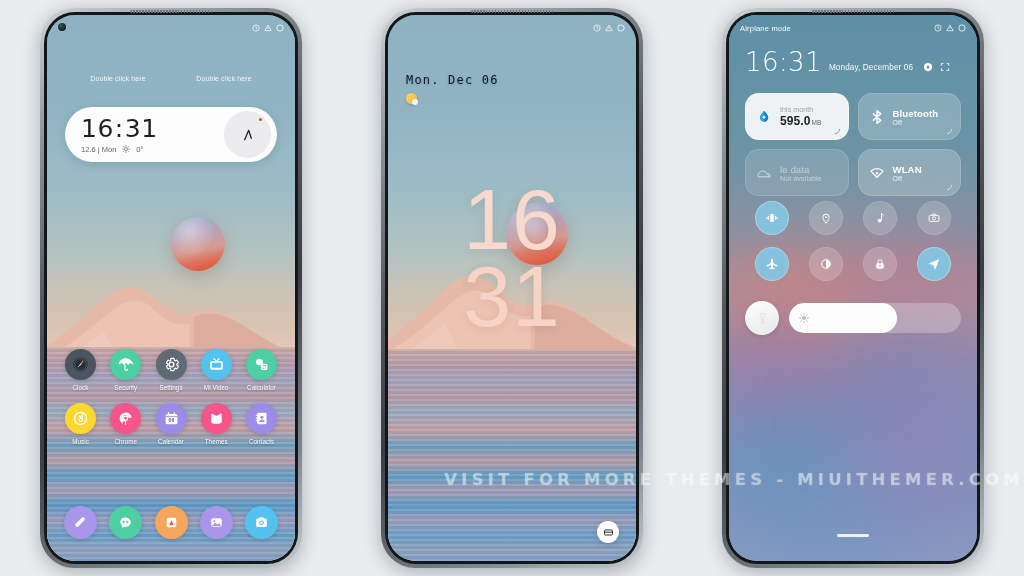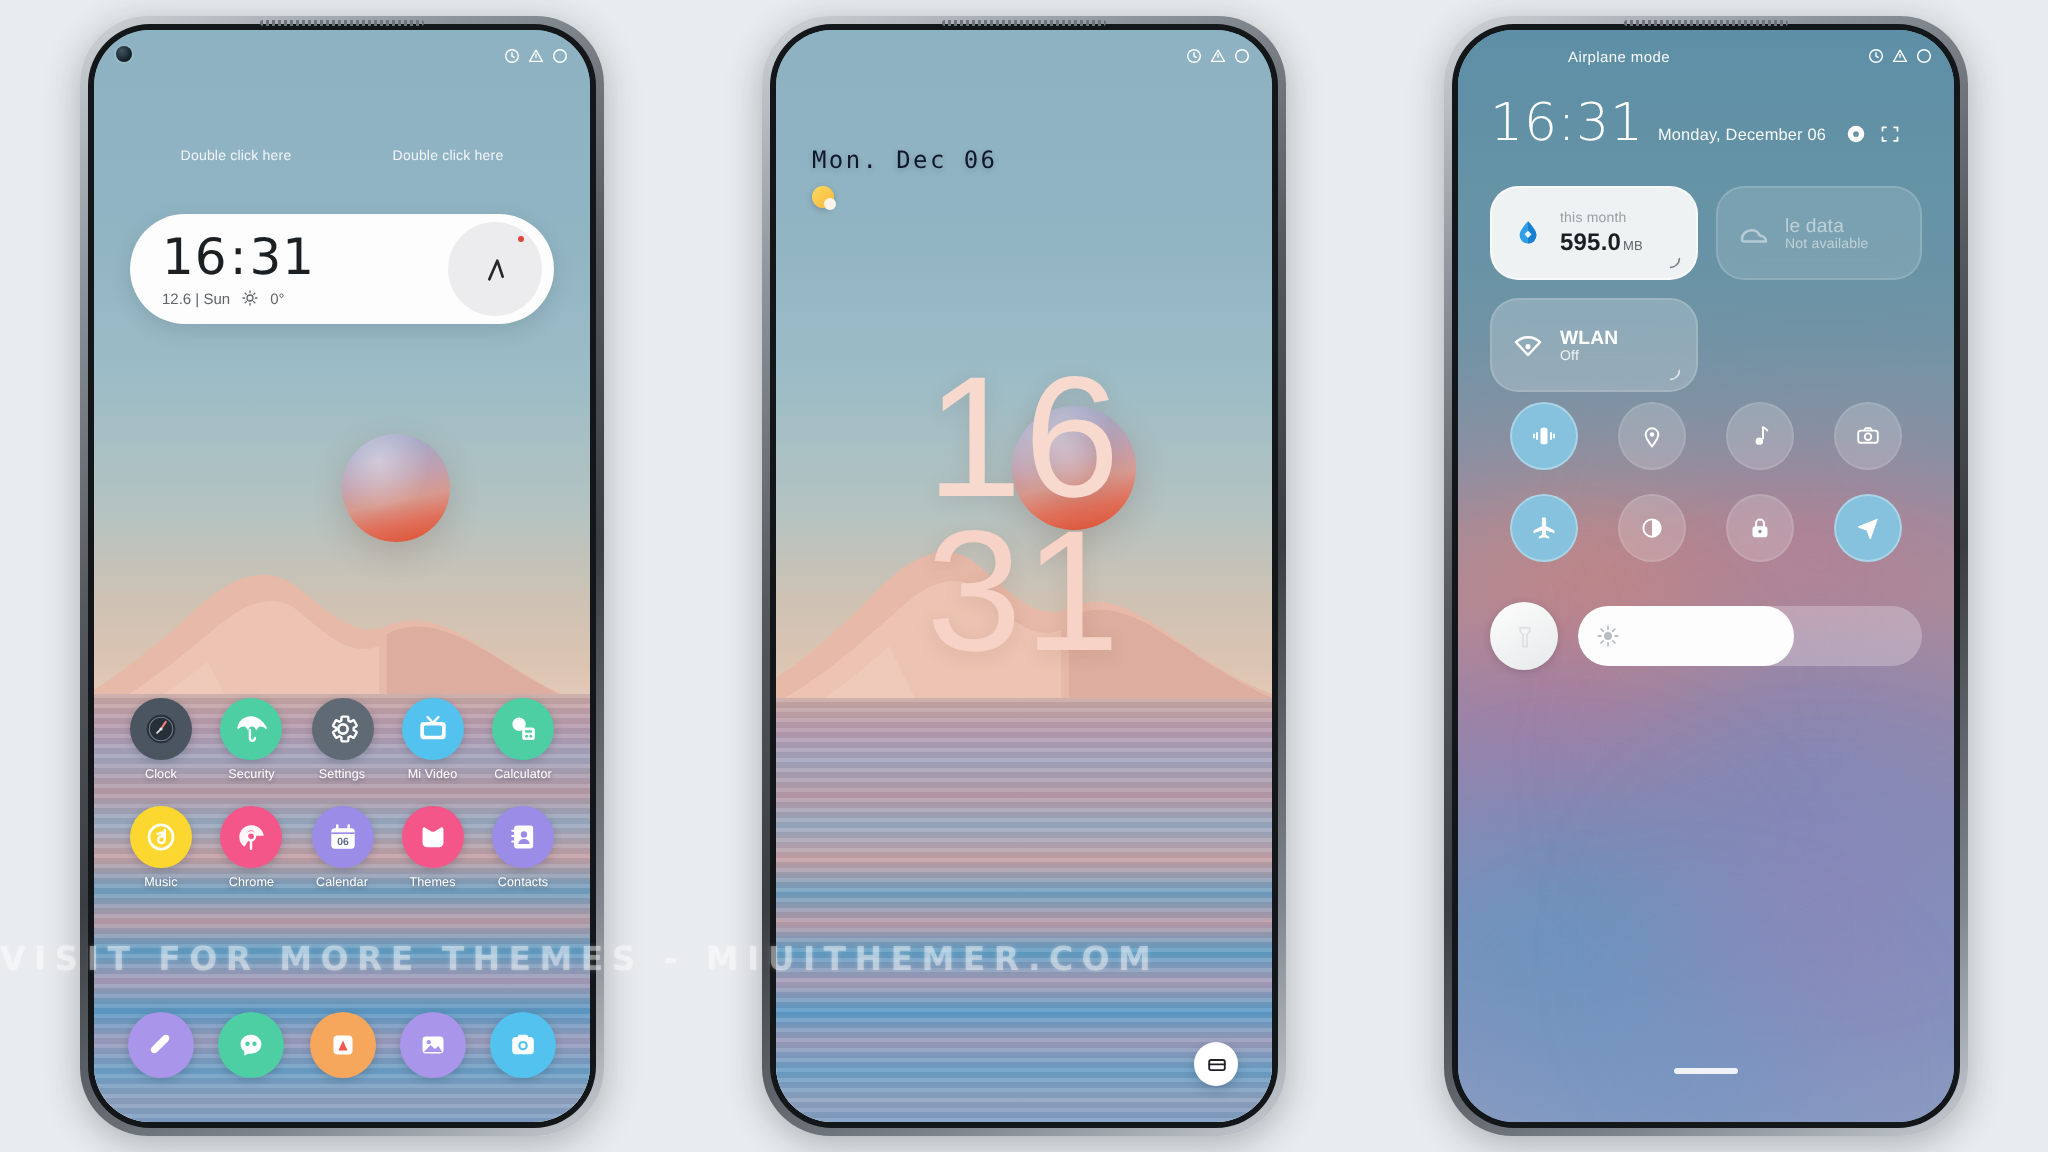--- a/index.html
+++ b/index.html
@@ -83,21 +83,21 @@
   }
 
   
   .statusbar {
     position:absolute; top:0; left:0; right:0;
     height:26px;
     display:flex; align-items:center;
     padding:0 11px;
     z-index:30;
   }
-  .sb-left { font-size:7.5px; color:#fff; letter-spacing:.2px; flex:1; opacity:.96;margin-left:44px; }
+  .sb-left { font-size:7.5px; color:#fff; letter-spacing:.2px; flex:1; opacity:.96; }
   .sb-icons { display:flex; align-items:center; gap:4px; }
   .sb-ic { width:8px; height:8px; color:#fff; }
   .sb-ic svg { display:block; width:100%; height:100%; }
   .punchhole {
     position:absolute; top:8px; left:11px;
     width:8px; height:8px; border-radius:50%;
     background:radial-gradient(circle at 36% 32%,#3f555f 0%,#16242c 62%,#0a1116 100%);
     box-shadow:0 0 0 1px rgba(255,255,255,.10);
     z-index:31;
   }
@@ -320,21 +320,21 @@
     position:absolute; left:50%; bottom:24px;
     transform:translateX(-50%);
     width:32px; height:3px; border-radius:2px;
     background:rgba(255,255,255,.88);
     z-index:21;
   }
 
   
   .watermark {
     position:absolute; top:470px; left:0; right:0;
-    text-align:left;
+    text-align:right;
     font-size:16.5px;
     font-weight:700;
     letter-spacing:4.2px;
     font-family:"DejaVu Sans", sans-serif;
     color:rgba(255,255,255,.40);
     text-shadow:0 0 2px rgba(255,255,255,.22);
     z-index:60;
     pointer-events:none;
     white-space:nowrap;
   }
@@ -387,21 +387,21 @@
 
       <div class="dblclick-row">
         <span class="dblclick">Double click here</span>
         <span class="dblclick">Double click here</span>
       </div>
 
       <div class="clock-widget">
         <div class="cw-main">
           <div class="cw-time"><span>16</span><span class="c">:</span><span>31</span></div>
           <div class="cw-sub">
-            <span>12.6 | Sun</span>
+            <span>12.6 | Mon</span>
             <span class="sunic">
                 <svg viewBox="0 0 16 16" fill="none" stroke="currentColor" stroke-width="1.3">
                   <circle cx="8" cy="8" r="3"></circle>
                   <path d="M8 1v1.6M8 13.4V15M1 8h1.6M13.4 8H15M3.1 3.1l1.1 1.1M11.8 11.8l1.1 1.1M12.9 3.1l-1.1 1.1M4.2 11.8l-1.1 1.1" stroke-linecap="round"></path>
                 </svg>
               </span>
             <span>0°</span>
           </div>
         </div>
         <div class="cw-right">
@@ -712,20 +712,36 @@
             <span class="cc-t1" style="display:block;">this month</span>
             <span class="cc-t2" style="display:block;"><span>595.0</span><span class="cc-unit">MB</span></span>
           </span>
           <span class="cc-corner">
               <svg viewBox="0 0 16 16" fill="none" stroke="currentColor" stroke-width="1.8">
                 <path d="M3 13 C7 13 13 9 13 3" stroke-linecap="round"></path>
               </svg>
             </span>
         </div>
 
+        <div class="cc-card">
+          <span class="cc-card-ic">
+              <svg viewBox="0 0 24 24" fill="none" stroke="#fff" stroke-width="1.8" stroke-linecap="round" stroke-linejoin="round">
+                <path d="M7 7.5 L17 16.5 L12 20.5 V3.5 L17 7.5 L7 16.5"></path>
+              </svg>
+            </span>
+          <span class="cc-card-tx">
+            <span class="cc-t2" style="display:block;">Bluetooth</span>
+            <span class="cc-t1" style="display:block;">Off</span>
+          </span>
+          <span class="cc-corner">
+              <svg viewBox="0 0 16 16" fill="none" stroke="currentColor" stroke-width="1.8">
+                <path d="M3 13 C7 13 13 9 13 3" stroke-linecap="round"></path>
+              </svg>
+            </span>
+        </div>
 
         <div class="cc-card dim">
           <span class="cc-card-ic" style="opacity:.45;">
               <svg viewBox="0 0 24 24" fill="none" stroke="#fff" stroke-width="1.7" stroke-linecap="round" stroke-linejoin="round">
                 <path d="M4 15.5 C4 12 7 9.5 10.5 9.5 C13 9.5 15 11 15.8 13 C18.3 13.2 20 15 20 17 H6 C4.9 17 4 16.4 4 15.5z"></path>
               </svg>
             </span>
           <span class="cc-card-tx">
             <span class="cc-t2" style="display:block;">le data</span>
             <span class="cc-t1" style="display:block;">Not available</span>

